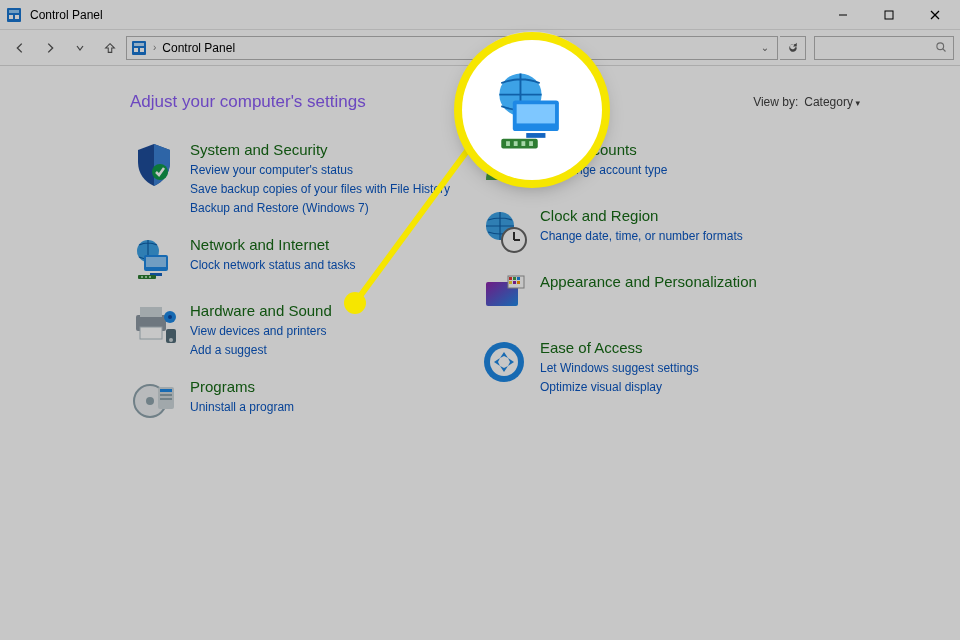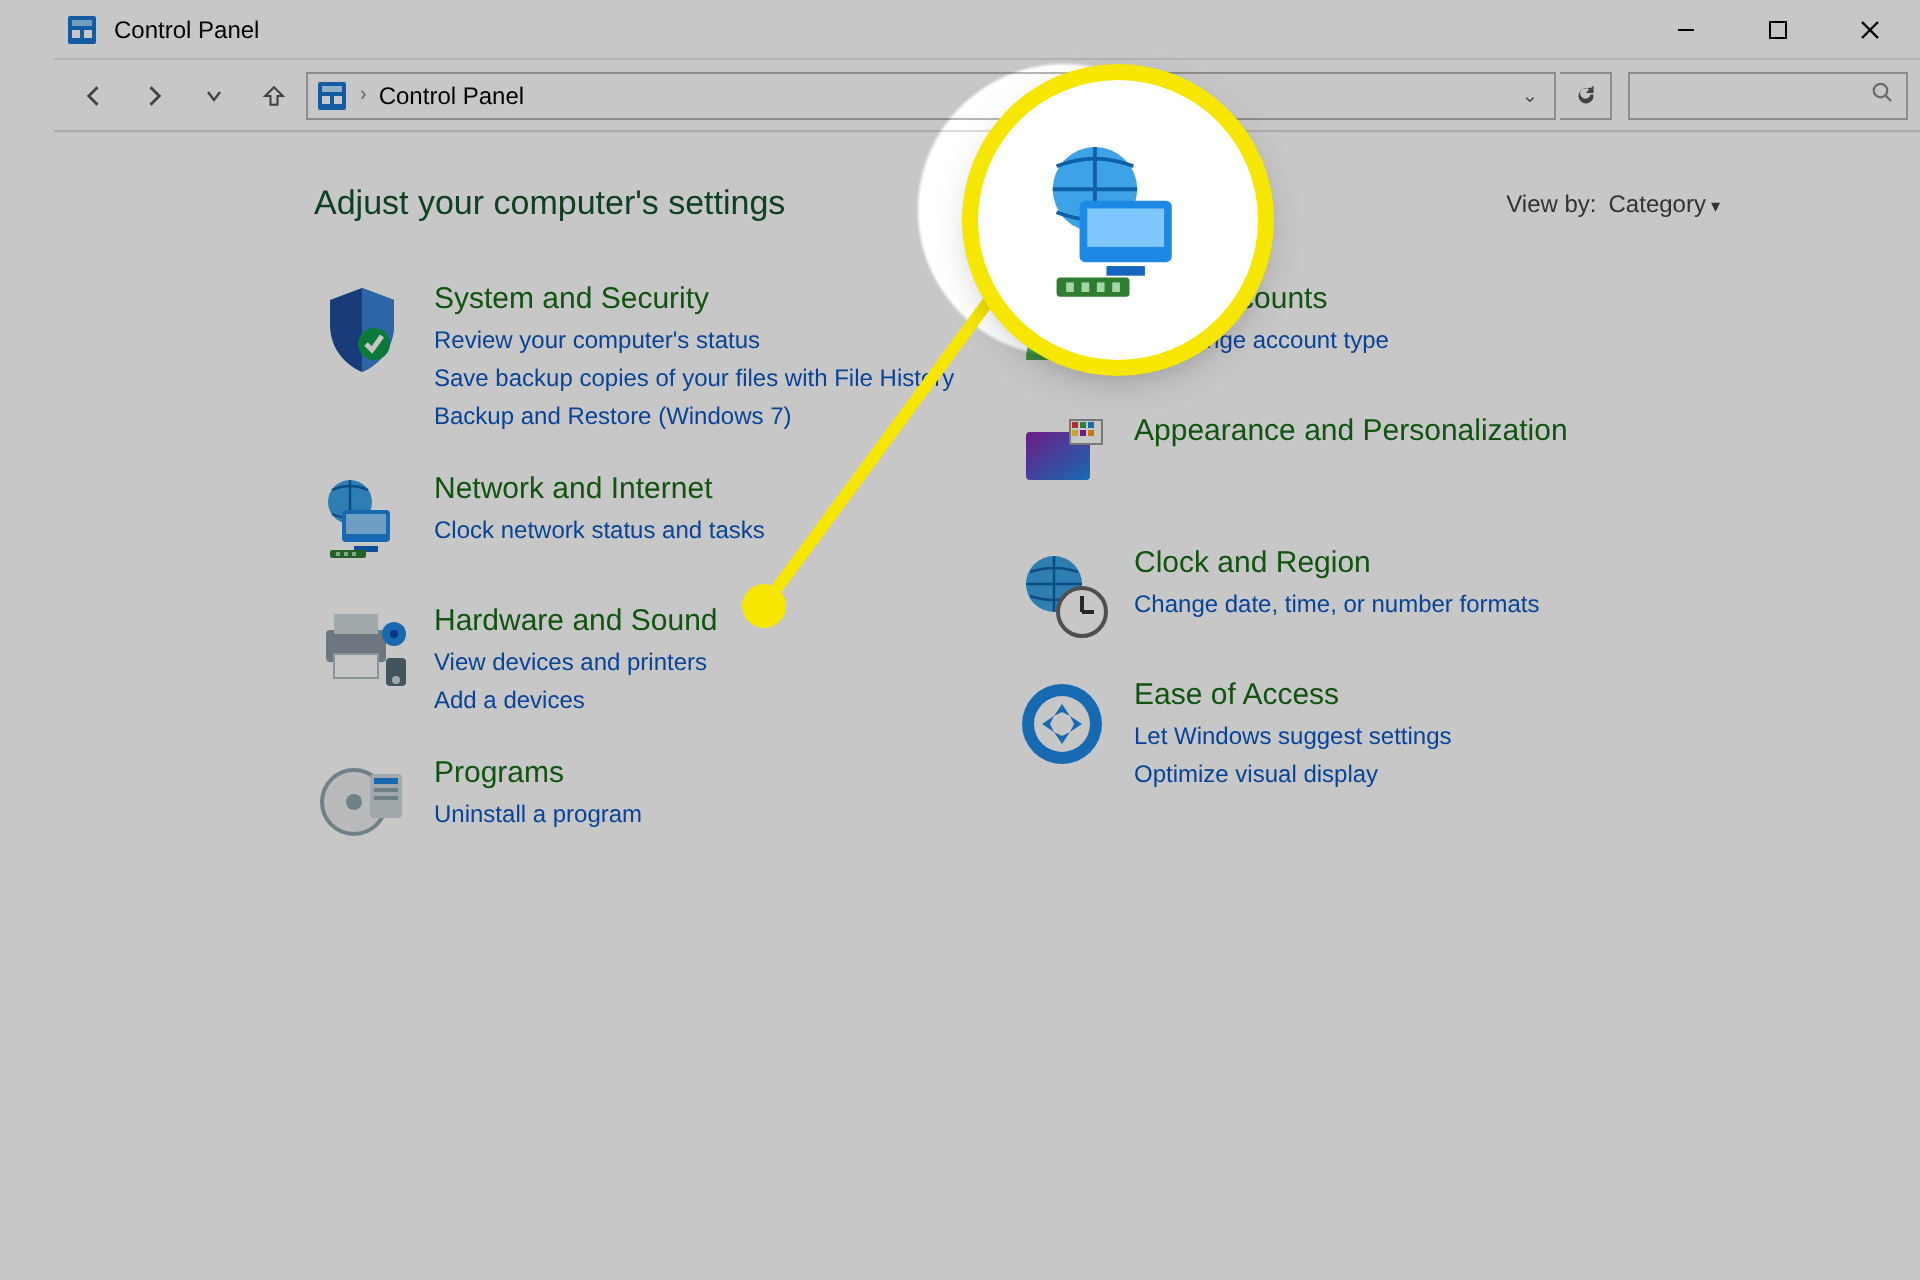--- a/index.html
+++ b/index.html
@@ -1,20 +1,20 @@
 <!DOCTYPE html>
 <html><head>
 <meta charset="utf-8">
 <style>
   * { box-sizing: border-box; margin: 0; padding: 0; font-family: "Segoe UI", Tahoma, sans-serif; }
   html, body { width: 960px; height: 640px; overflow: hidden; background:#bfbfbf; }
   .dim-overlay { position:absolute; inset:0; background:rgba(0,0,0,0.22); pointer-events:none; z-index:5; }
 
   
-  .window { position:relative; width:960px; height:640px; background:#ffffff;padding-left:27px; }
+  .window { position:relative; width:960px; height:640px; background:#ffffff; }
   .titlebar { height:30px; display:flex; align-items:center; padding:0 2px 0 6px; background:#ffffff; border-bottom:1px solid #e5e5e5; }
   .titlebar .app-icon { width:16px; height:16px; margin-right:8px; }
   .titlebar .title { font-size:12px; color:#000; }
   .titlebar .spacer { flex:1; }
   .winbtn { width:46px; height:30px; display:flex; align-items:center; justify-content:center; font-size:11px; color:#000; }
   .winbtn svg { width:10px; height:10px; }
 
   
   .navbar { height:36px; display:flex; align-items:center; gap:2px; padding:0 6px; border-bottom:1px solid #dcdcdc; background:#ffffff; }
   .navbtn { width:28px; height:28px; display:flex; align-items:center; justify-content:center; color:#606060; border-radius:2px; }
@@ -25,21 +25,21 @@
   .addr-sep { color:#808080; font-size:10px; }
   .addr-text { font-size:12px; color:#000; }
   .addr-spacer { flex:1; }
   .addr-drop { width:16px; text-align:center; color:#666; font-size:10px; }
   .refresh { width:26px; height:24px; border:1px solid #b5b5b5; border-left:none; display:flex; align-items:center; justify-content:center; }
   .searchbox { width:140px; height:24px; border:1px solid #b5b5b5; margin-left:6px; display:flex; align-items:center; justify-content:flex-end; padding:0 6px; color:#888; }
 
   
   .content { position:relative; padding:26px 40px 0 130px; height:calc(100% - 66px); background:#ffffff; }
   .heading-row { display:flex; align-items:center; justify-content:space-between; margin-bottom:28px; padding-right:60px; }
-  .heading { font-size:17px; color:#14532d; }
+  .heading { font-size:17px; color:#8b5cf6; }
   .viewby { font-size:12px; color:#404040; display:flex; align-items:center; gap:6px;justify-content:space-between; }
   .viewby .val { color:#404040; }
   .viewby .val::after { content:" ▾"; font-size:9px; }
 
   .columns { display:flex; gap:0; }
   .col { flex:0 0 350px; display:flex; flex-direction:column; gap:18px; }
   .category { display:flex; gap:12px; align-items:flex-start; }
   .caticon { width:48px; height:48px; flex:0 0 48px; display:flex; align-items:center; justify-content:center; }
   .catbody { display:flex; flex-direction:column; gap:2px; }
   .cattitle { color:#176b17; font-size:15px; line-height:20px; cursor:pointer; }
@@ -203,21 +203,21 @@
                 <rect x="10" y="26" width="22" height="12" fill="#fff" stroke="#b0bec5"></rect>
                 <circle cx="40" cy="16" r="6" fill="#1e88e5"></circle>
                 <circle cx="40" cy="16" r="2" fill="#0d47a1"></circle>
                 <rect x="36" y="28" width="10" height="14" rx="2" fill="#546e7a"></rect>
                 <circle cx="41" cy="39" r="2" fill="#cfd8dc"></circle>
               </svg>
           </div>
           <div class="catbody">
             <a class="cattitle">Hardware and Sound</a>
             <a class="catlink">View devices and printers</a>
-            <a class="catlink">Add a devices</a>
+            <a class="catlink">Add a suggest</a>
           </div>
         </div>
 
         <div class="category">
           <div class="caticon">
             <svg viewBox="0 0 48 48">
                 <circle cx="20" cy="24" r="16" fill="#eceff1" stroke="#90a4ae" stroke-width="2"></circle>
                 <circle cx="20" cy="24" r="4" fill="#90a4ae"></circle>
                 <rect x="28" y="10" width="16" height="22" rx="2" fill="#cfd8dc"></rect>
                 <rect x="30" y="12" width="12" height="3" fill="#1e88e5"></rect>
@@ -247,20 +247,36 @@
             <a class="cattitle">User Accounts</a>
             <a class="catlink">
               <span class="shield">
                 <svg viewBox="0 0 12 12">
                     <path d="M6 0 L11 2 V6 C11 9 8.5 11.3 6 12 C3.5 11.3 1 9 1 6 V2 Z" fill="#1e88e5"></path>
                     <path d="M6 0 L11 2 V6 L6 6 Z" fill="#fdd835"></path>
                     <path d="M6 6 L6 12 C3.5 11.3 1 9 1 6 Z" fill="#fdd835"></path>
                   </svg>
               </span><span>Change account type</span>
             </a>
+          </div>
+        </div>
+
+        <div class="category">
+          <div class="caticon">
+            <svg viewBox="0 0 48 48">
+                <circle cx="20" cy="20" r="14" fill="#3da2e6"></circle>
+                <path d="M8 14 Q20 10 32 14 M8 26 Q20 30 32 26 M20 6 V34 M6 20 H34" stroke="#1060a8" stroke-width="1.2" fill="none"></path>
+                <circle cx="34" cy="34" r="12" fill="#fff" stroke="#666" stroke-width="2"></circle>
+                <line x1="34" y1="34" x2="34" y2="26" stroke="#333" stroke-width="2"></line>
+                <line x1="34" y1="34" x2="40" y2="34" stroke="#333" stroke-width="2"></line>
+              </svg>
+          </div>
+          <div class="catbody">
+            <a class="cattitle">Clock and Region</a>
+            <a class="catlink">Change date, time, or number formats</a>
           </div>
         </div>
 
         <div class="category">
           <div class="caticon">
             <svg viewBox="0 0 48 48">
                 <rect x="6" y="10" width="32" height="24" rx="2" fill="url(#g1)"></rect>
                 <defs>
                   <linearGradient id="g1" x1="0" y1="0" x2="1" y2="1">
                     <stop offset="0" stop-color="#8e24aa"></stop>
@@ -271,36 +287,20 @@
                 <rect x="29" y="5" width="3" height="3" fill="#e53935"></rect>
                 <rect x="33" y="5" width="3" height="3" fill="#43a047"></rect>
                 <rect x="37" y="5" width="3" height="3" fill="#1e88e5"></rect>
                 <rect x="29" y="9" width="3" height="3" fill="#fdd835"></rect>
                 <rect x="33" y="9" width="3" height="3" fill="#8e24aa"></rect>
                 <rect x="37" y="9" width="3" height="3" fill="#ff9800"></rect>
               </svg>
           </div>
           <div class="catbody">
             <a class="cattitle">Appearance and Personalization</a>
-          </div>
-        </div>
-
-        <div class="category">
-          <div class="caticon">
-            <svg viewBox="0 0 48 48">
-                <circle cx="20" cy="20" r="14" fill="#3da2e6"></circle>
-                <path d="M8 14 Q20 10 32 14 M8 26 Q20 30 32 26 M20 6 V34 M6 20 H34" stroke="#1060a8" stroke-width="1.2" fill="none"></path>
-                <circle cx="34" cy="34" r="12" fill="#fff" stroke="#666" stroke-width="2"></circle>
-                <line x1="34" y1="34" x2="34" y2="26" stroke="#333" stroke-width="2"></line>
-                <line x1="34" y1="34" x2="40" y2="34" stroke="#333" stroke-width="2"></line>
-              </svg>
-          </div>
-          <div class="catbody">
-            <a class="cattitle">Clock and Region</a>
-            <a class="catlink">Change date, time, or number formats</a>
           </div>
         </div>
 
         <div class="category">
           <div class="caticon">
             <svg viewBox="0 0 48 48">
                 <circle cx="24" cy="24" r="20" fill="#1e88e5"></circle>
                 <circle cx="24" cy="24" r="14" fill="#fff"></circle>
                 <path d="M24 14 L28 20 L24 18 L20 20 Z M24 34 L20 28 L24 30 L28 28 Z M14 24 L20 20 L18 24 L20 28 Z M34 24 L28 28 L30 24 L28 20 Z" fill="#1e88e5"></path>
               </svg>

